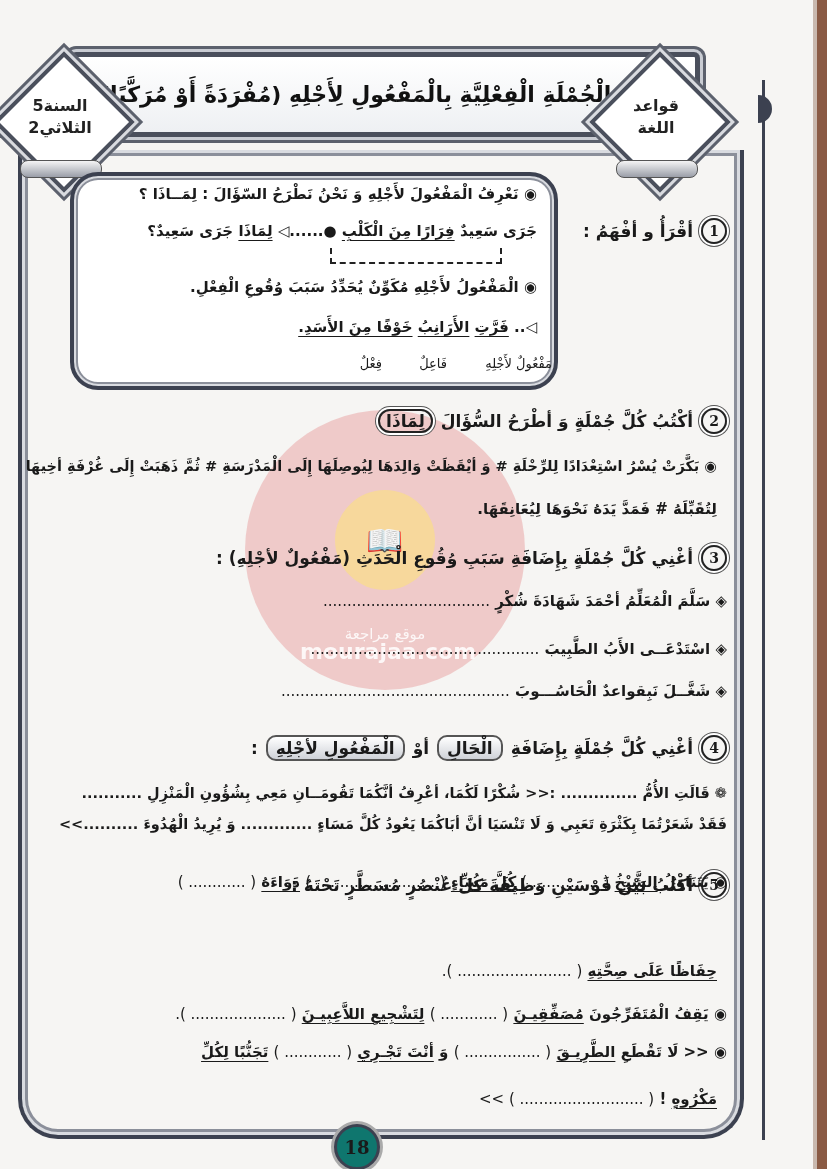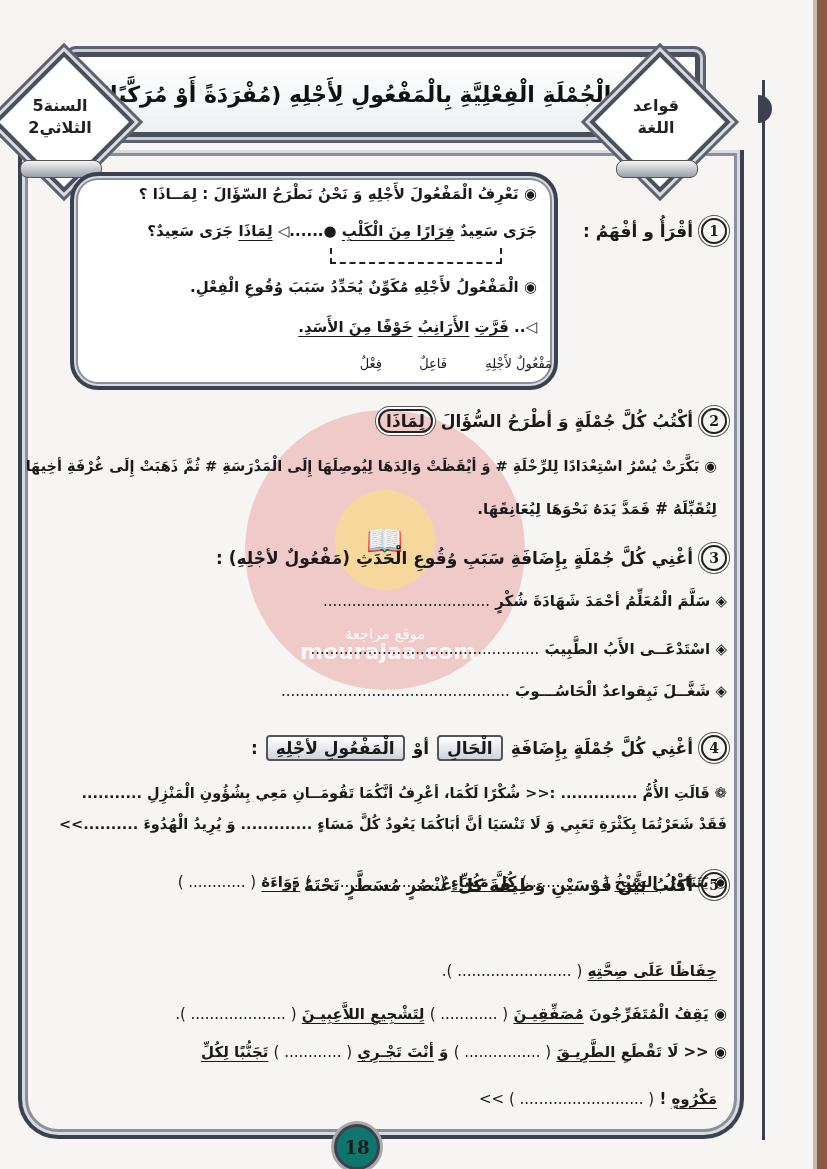--- a/index.html
+++ b/index.html
@@ -67,21 +67,21 @@
   .line {
     position:absolute; direction:rtl; text-align:right; font-weight:bold; font-size:15px;
     white-space:nowrap;
   }
   .u { text-decoration:underline; text-underline-offset:4px; }
   .circled {
     display:inline-block; border:2px solid #222; border-radius:14px; padding:0 6px;
     box-shadow:0 0 0 2px #fff, 0 0 0 3px #555;
   }
   .pill {
-    display:inline-block; border:2px solid #555; border-radius:4px; padding:1px 8px;
+    display:inline-block; border:2px solid #555; border-radius:10px; padding:1px 8px;
     background:linear-gradient(#fff,#cfd2d8);
   }
   .dots { letter-spacing:1px; font-weight:normal; }
   .small { font-size:13px; font-weight:normal; }
   .dash-arrow {
     position:absolute; left:330px; top:248px; width:168px; height:14px;
     border-bottom:2px dashed #222; border-left:2px dashed #222; border-right:2px dashed #222;
   }
 
   

